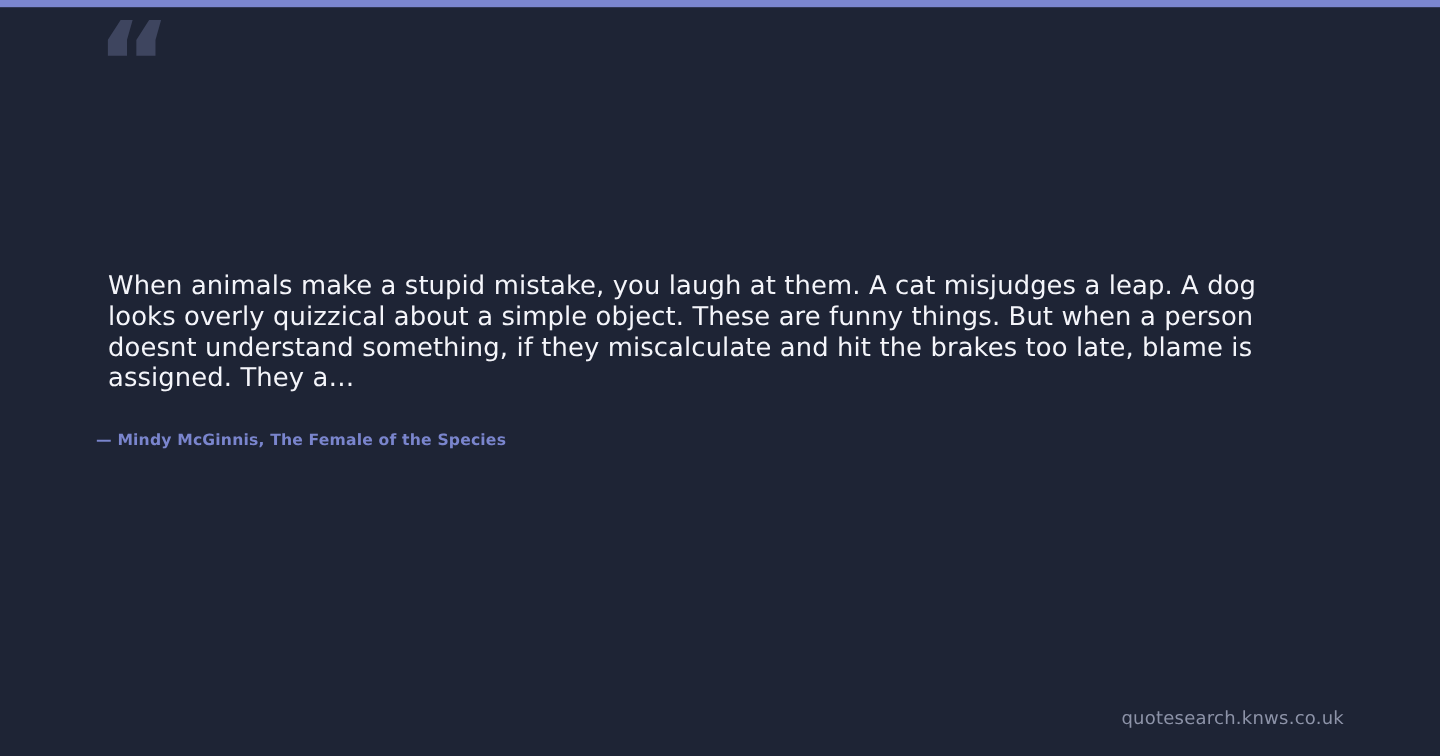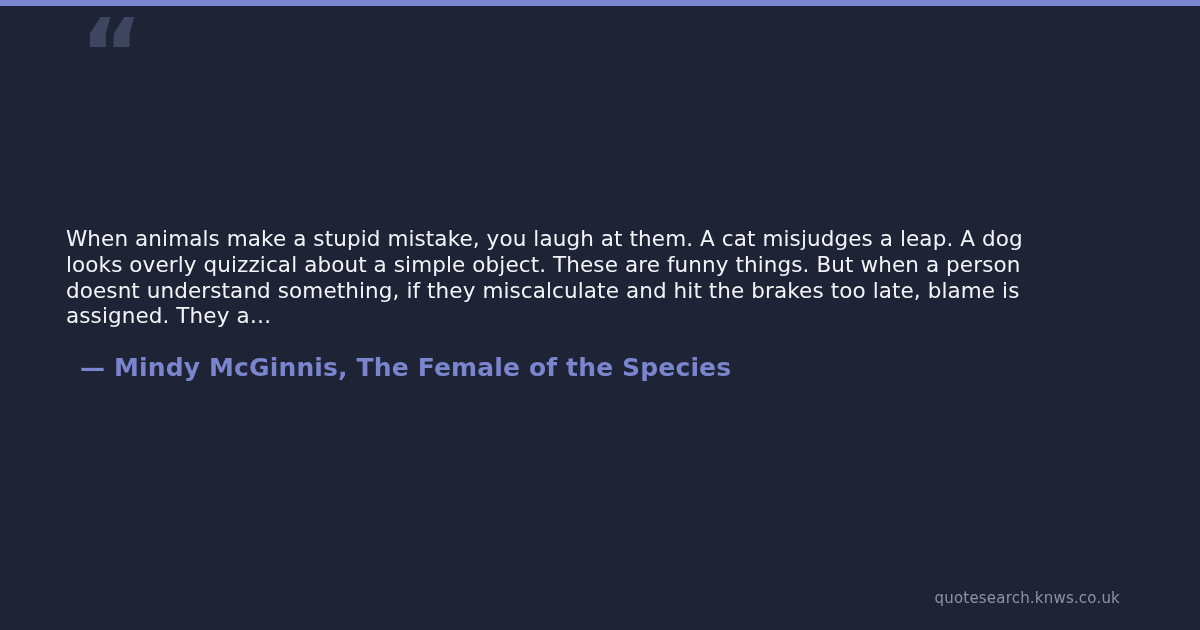--- a/index.html
+++ b/index.html
@@ -44,36 +44,36 @@
     font-size: 96px;
     font-weight: 700;
     line-height: 1;
     color: #3e455f;
     user-select: none;
   }
 
   
   .quote-body {
     position: absolute;
-    left: 66px;
+    left: 90px;
     top: 226px;
     width: 1005px;
     font-size: 21.5px;
     line-height: 25.8px;
     font-weight: 400;
     color: #f4f5fa;
     letter-spacing: 0.1px;
   }
 
   
   .attribution {
     position: absolute;
     left: 80px;
     top: 354px;
-    font-size: 25px;
+    font-size: 13px;
     line-height: 28px;
     font-weight: 700;
     color: #7a85cd;
     letter-spacing: 0.15px;
     white-space: nowrap;
   }
 
   
   .footer-url {
     position: absolute;

